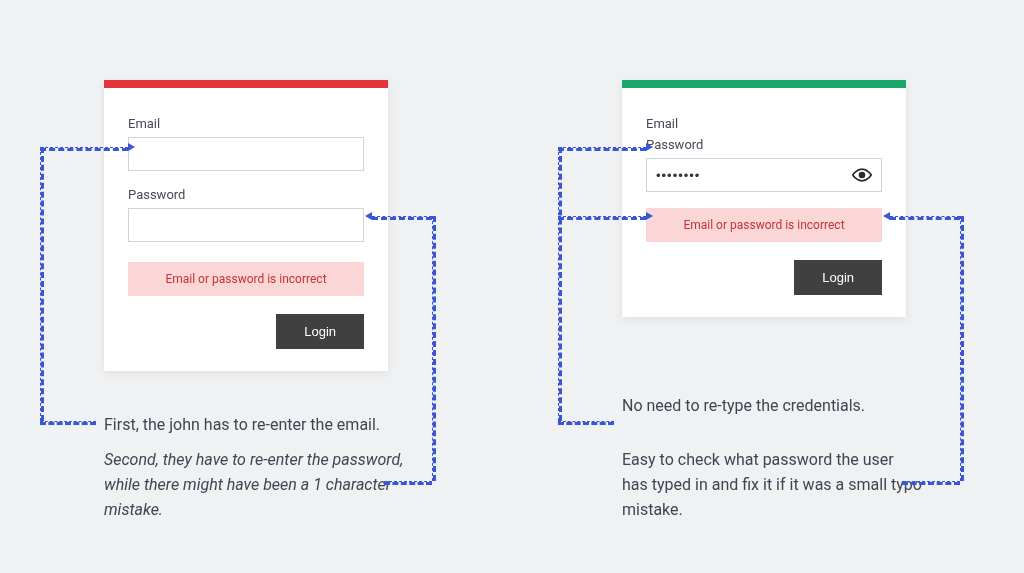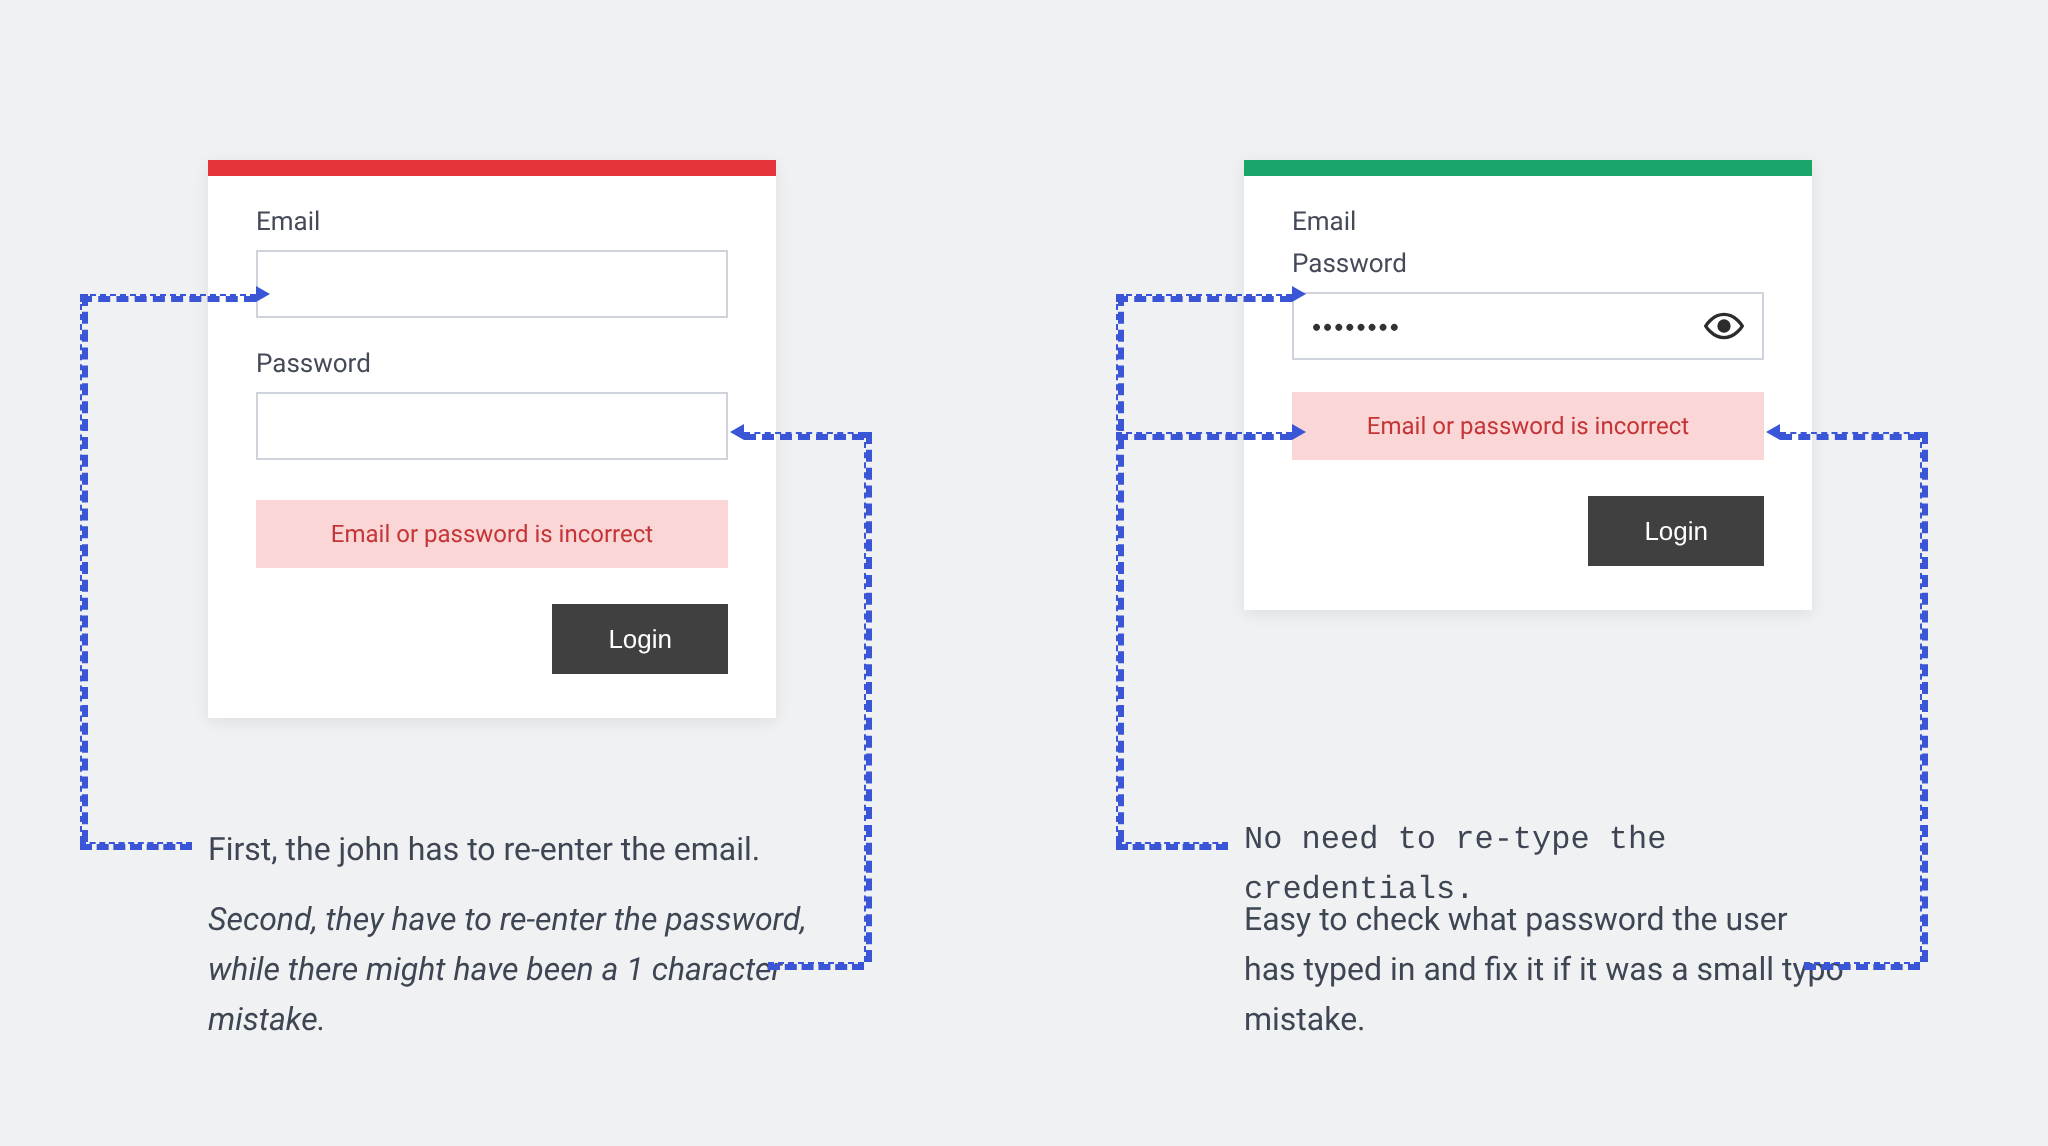--- a/index.html
+++ b/index.html
@@ -29,21 +29,21 @@
       top: 80px;
       left: 622px;
     }
     .card-bar {
       height: 8px;
       width: 100%;
     }
     .bar-red { background: #e6353a; }
     .bar-green { background: #1aa66a; }
     .card-body {
-      padding: 16px 24px 22px 24px;
+      padding: 28px 24px 22px 24px;
     }
     .field-label {
       font-size: 13px;
       color: #444a57;
       margin-bottom: 6px;
       display: block;
     }
     .field-input {
       width: 100%;
       height: 34px;
@@ -96,21 +96,21 @@
     }
     .caption {
       position: absolute;
       font-size: 16px;
       line-height: 1.55;
       color: #3e4654;
       width: 300px;
     }
     .cap-l1 { top: 413px; left: 104px; }
     .cap-l2 { top: 448px; left: 104px; font-style: italic; }
-    .cap-r1 { top: 408px; left: 622px; font-family: Liberation Mono, monospace; }
+    .cap-r1 { top: 394px; left: 622px; }
     .cap-r2 { top: 448px; left: 622px; }
     
     
     .dash {
       position: absolute;
       border-color: #3a56d6;
       border-style: dashed;
     }
     .dash-h { border-top-width: 1px; border-top-style: dashed; height: 0; }
     .dash-v { border-left-width: 1px; border-left-style: dashed; width: 0; }

